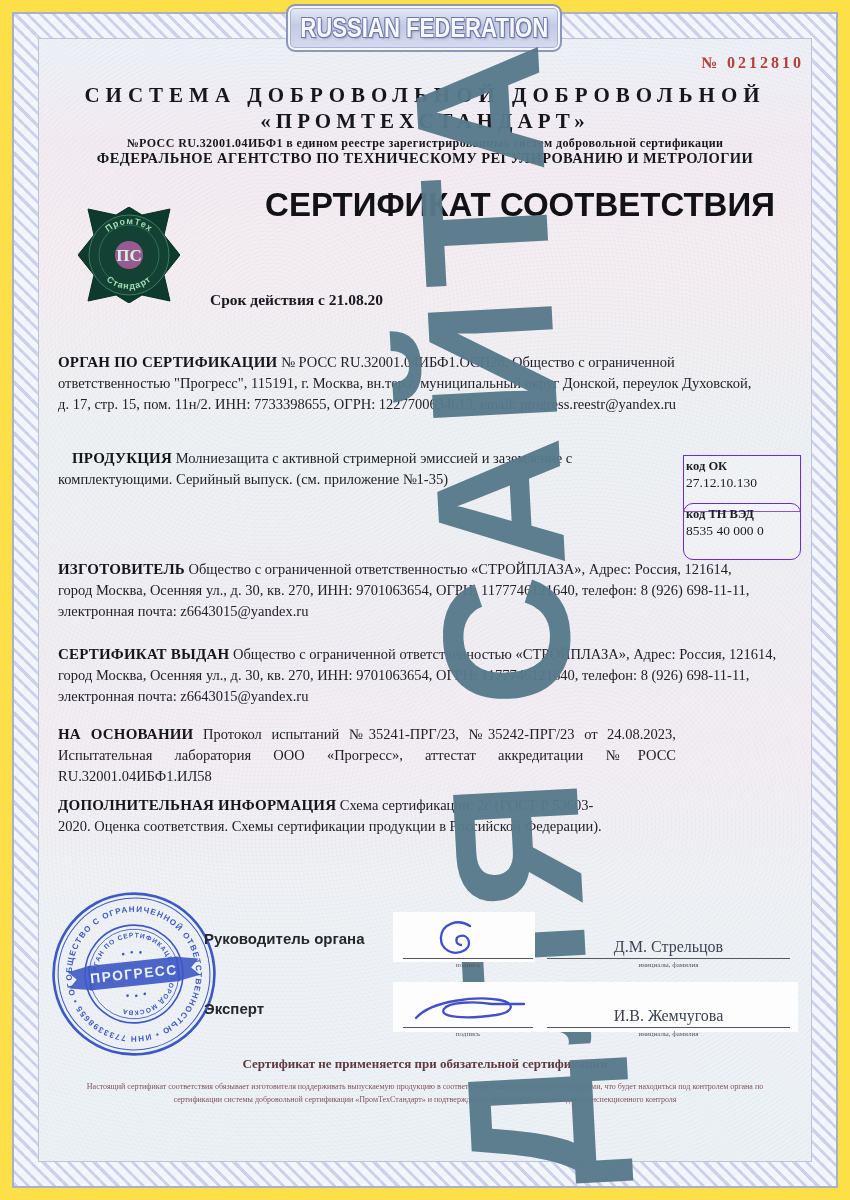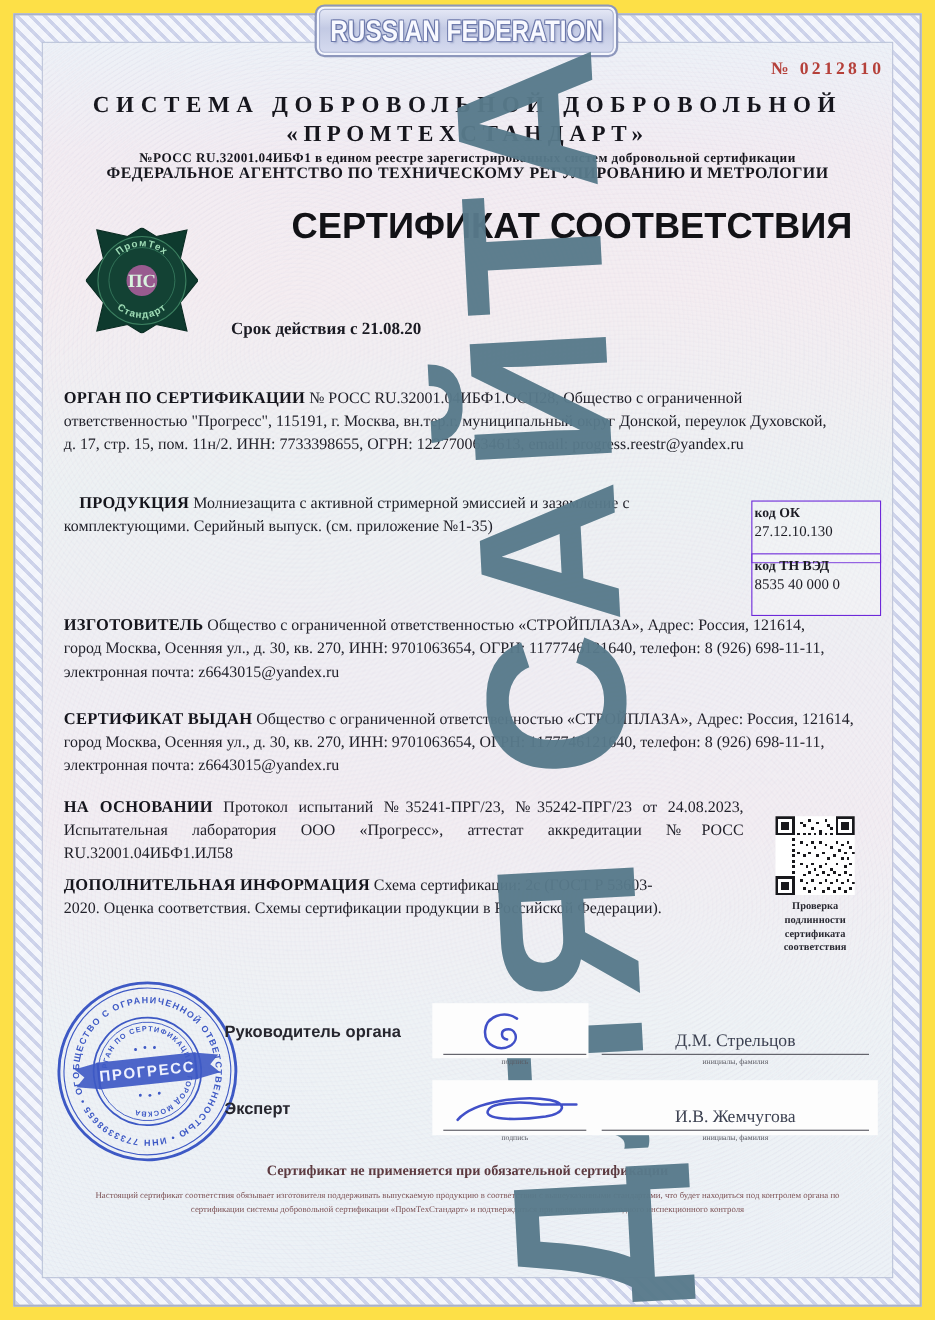--- a/index.html
+++ b/index.html
@@ -115,21 +115,21 @@
 
   <p class="abs sec" style="left:58px;top:448px;width:615px;margin:0;text-indent:14px;">
     <b>ПРОДУКЦИЯ</b>
     <span>Молниезащита с активной стримерной эмиссией и заземление с комплектующими. Серийный выпуск. (см. приложение №1-35)</span>
   </p>
   <div class="abs codebox" style="left:683px;top:455px;">
     <div class="cl">код ОК</div>
     <div class="cv">27.12.10.130</div>
   </div>
 
-  <div class="abs codebox" style="left:683px;top:503px;">
+  <div class="abs codebox" style="left:683px;top:503px;border-radius:10px;">
     <div class="cl">код ТН ВЭД</div>
     <div class="cv">8535 40 000 0</div>
   </div>
 
   <p class="abs sec" style="left:58px;top:559px;width:700px;margin:0;">
     <b>ИЗГОТОВИТЕЛЬ</b>
     <span>Общество с ограниченной ответственностью «СТРОЙПЛАЗА», Адрес: Россия, 121614, город Москва, Осенняя ул., д. 30, кв. 270, ИНН: 9701063654, ОГРН: 1177746121640, телефон: 8 (926) 698-11-11, электронная почта: z6643015@yandex.ru</span>
   </p>
 
   <p class="abs sec" style="left:58px;top:644px;width:730px;margin:0;">
@@ -140,40 +140,20 @@
   <p class="abs sec" style="left:58px;top:724px;width:618px;margin:0;text-align:justify;">
     <b>НА ОСНОВАНИИ</b>
     <span>Протокол испытаний №35241-ПРГ/23, №35242-ПРГ/23 от 24.08.2023, Испытательная лаборатория ООО «Прогресс», аттестат аккредитации №РОСС RU.32001.04ИБФ1.ИЛ58</span>
   </p>
 
   <p class="abs sec" style="left:58px;top:795px;width:552px;margin:0;">
     <b>ДОПОЛНИТЕЛЬНАЯ ИНФОРМАЦИЯ</b>
     <span>Схема сертификации: 2с (ГОСТ Р 53603-2020. Оценка соответствия. Схемы сертификации продукции в Российской Федерации).</span>
   </p>
 
-  <div class="abs qrwrap">
-    <svg viewBox="0 0 29 29" shape-rendering="crispEdges">
-      <rect x="0" y="0" width="29" height="29" fill="#ffffff"></rect>
-      <g fill="#18181c">
-        <path d="M0 0h7v7h-7zM1 1v5h5v-5z M2 2h3v3h-3z"></path>
-        <path d="M22 0h7v7h-7zM23 1v5h5v-5z M24 2h3v3h-3z"></path>
-        <path d="M0 22h7v7h-7zM1 23v5h5v-5z M2 24h3v3h-3z"></path>
-        <path d="M8 6h1v1h-1zM10 6h1v1h-1zM12 6h1v1h-1zM14 6h1v1h-1zM16 6h1v1h-1zM18 6h1v1h-1zM20 6h1v1h-1z
-                 M6 8h1v1h-1zM6 10h1v1h-1zM6 12h1v1h-1zM6 14h1v1h-1zM6 16h1v1h-1zM6 18h1v1h-1zM6 20h1v1h-1z
-                 M9 2h1v1h-1zM10 3h1v1h-1zM12 1h1v1h-1zM13 4h1v1h-1zM15 2h1v1h-1zM16 5h1v1h-1zM18 1h1v1h-1zM19 3h1v1h-1zM20 4h1v1h-1z
-                 M9 9h1v1h-1zM11 10h1v1h-1zM13 9h1v1h-1zM14 11h1v1h-1zM16 9h1v1h-1zM18 10h1v1h-1zM20 11h1v1h-1zM22 9h1v1h-1zM24 10h1v1h-1zM26 9h1v1h-1zM27 11h1v1h-1z
-                 M23 12h1v1h-1zM25 13h1v1h-1zM8 13h1v1h-1zM10 14h1v1h-1zM12 13h1v1h-1zM15 14h1v1h-1zM17 13h1v1h-1zM19 15h1v1h-1zM21 14h1v1h-1zM24 15h1v1h-1zM26 15h1v1h-1zM28 13h1v1h-1z
-                 M9 17h1v1h-1zM11 18h1v1h-1zM13 17h1v1h-1zM14 19h1v1h-1zM16 18h1v1h-1zM18 17h1v1h-1zM20 19h1v1h-1zM22 17h1v1h-1zM25 18h1v1h-1zM27 17h1v1h-1z
-                 M10 21h1v1h-1zM12 20h1v1h-1zM15 21h1v1h-1zM17 20h1v1h-1zM19 21h1v1h-1zM21 20h1v1h-1zM23 21h1v1h-1zM25 20h1v1h-1zM27 21h1v1h-1z
-                 M9 23h1v1h-1zM11 24h1v1h-1zM13 23h1v1h-1zM16 24h1v1h-1zM18 23h1v1h-1zM20 24h1v1h-1zM22 23h1v1h-1zM24 24h1v1h-1zM26 23h1v1h-1zM28 24h1v1h-1z
-                 M10 26h1v1h-1zM12 27h1v1h-1zM14 26h1v1h-1zM17 27h1v1h-1zM19 26h1v1h-1zM21 27h1v1h-1zM23 26h1v1h-1zM25 27h1v1h-1zM27 26h1v1h-1z"></path>
-      </g>
-    </svg>
-    <div class="qrcap">Проверка подлинности сертификата соответствия</div>
-  </div>
 
   <div class="abs stamp">
     <svg viewBox="0 0 165 165" width="168" height="168">
       <g stroke="#2b49c0" fill="none">
         <circle cx="82.5" cy="82.5" r="79" stroke-width="2.6"></circle>
         <circle cx="82.5" cy="82.5" r="74.5" stroke-width="1"></circle>
         <circle cx="82.5" cy="82.5" r="48" stroke-width="1.6"></circle>
         <circle cx="82.5" cy="82.5" r="44" stroke-width=".8"></circle>
       </g>
       <path id="stampOuter" d="M 21.5 82.5 A 61 61 0 1 1 143.5 82.5 A 61 61 0 1 1 21.5 82.5" fill="none"></path>

